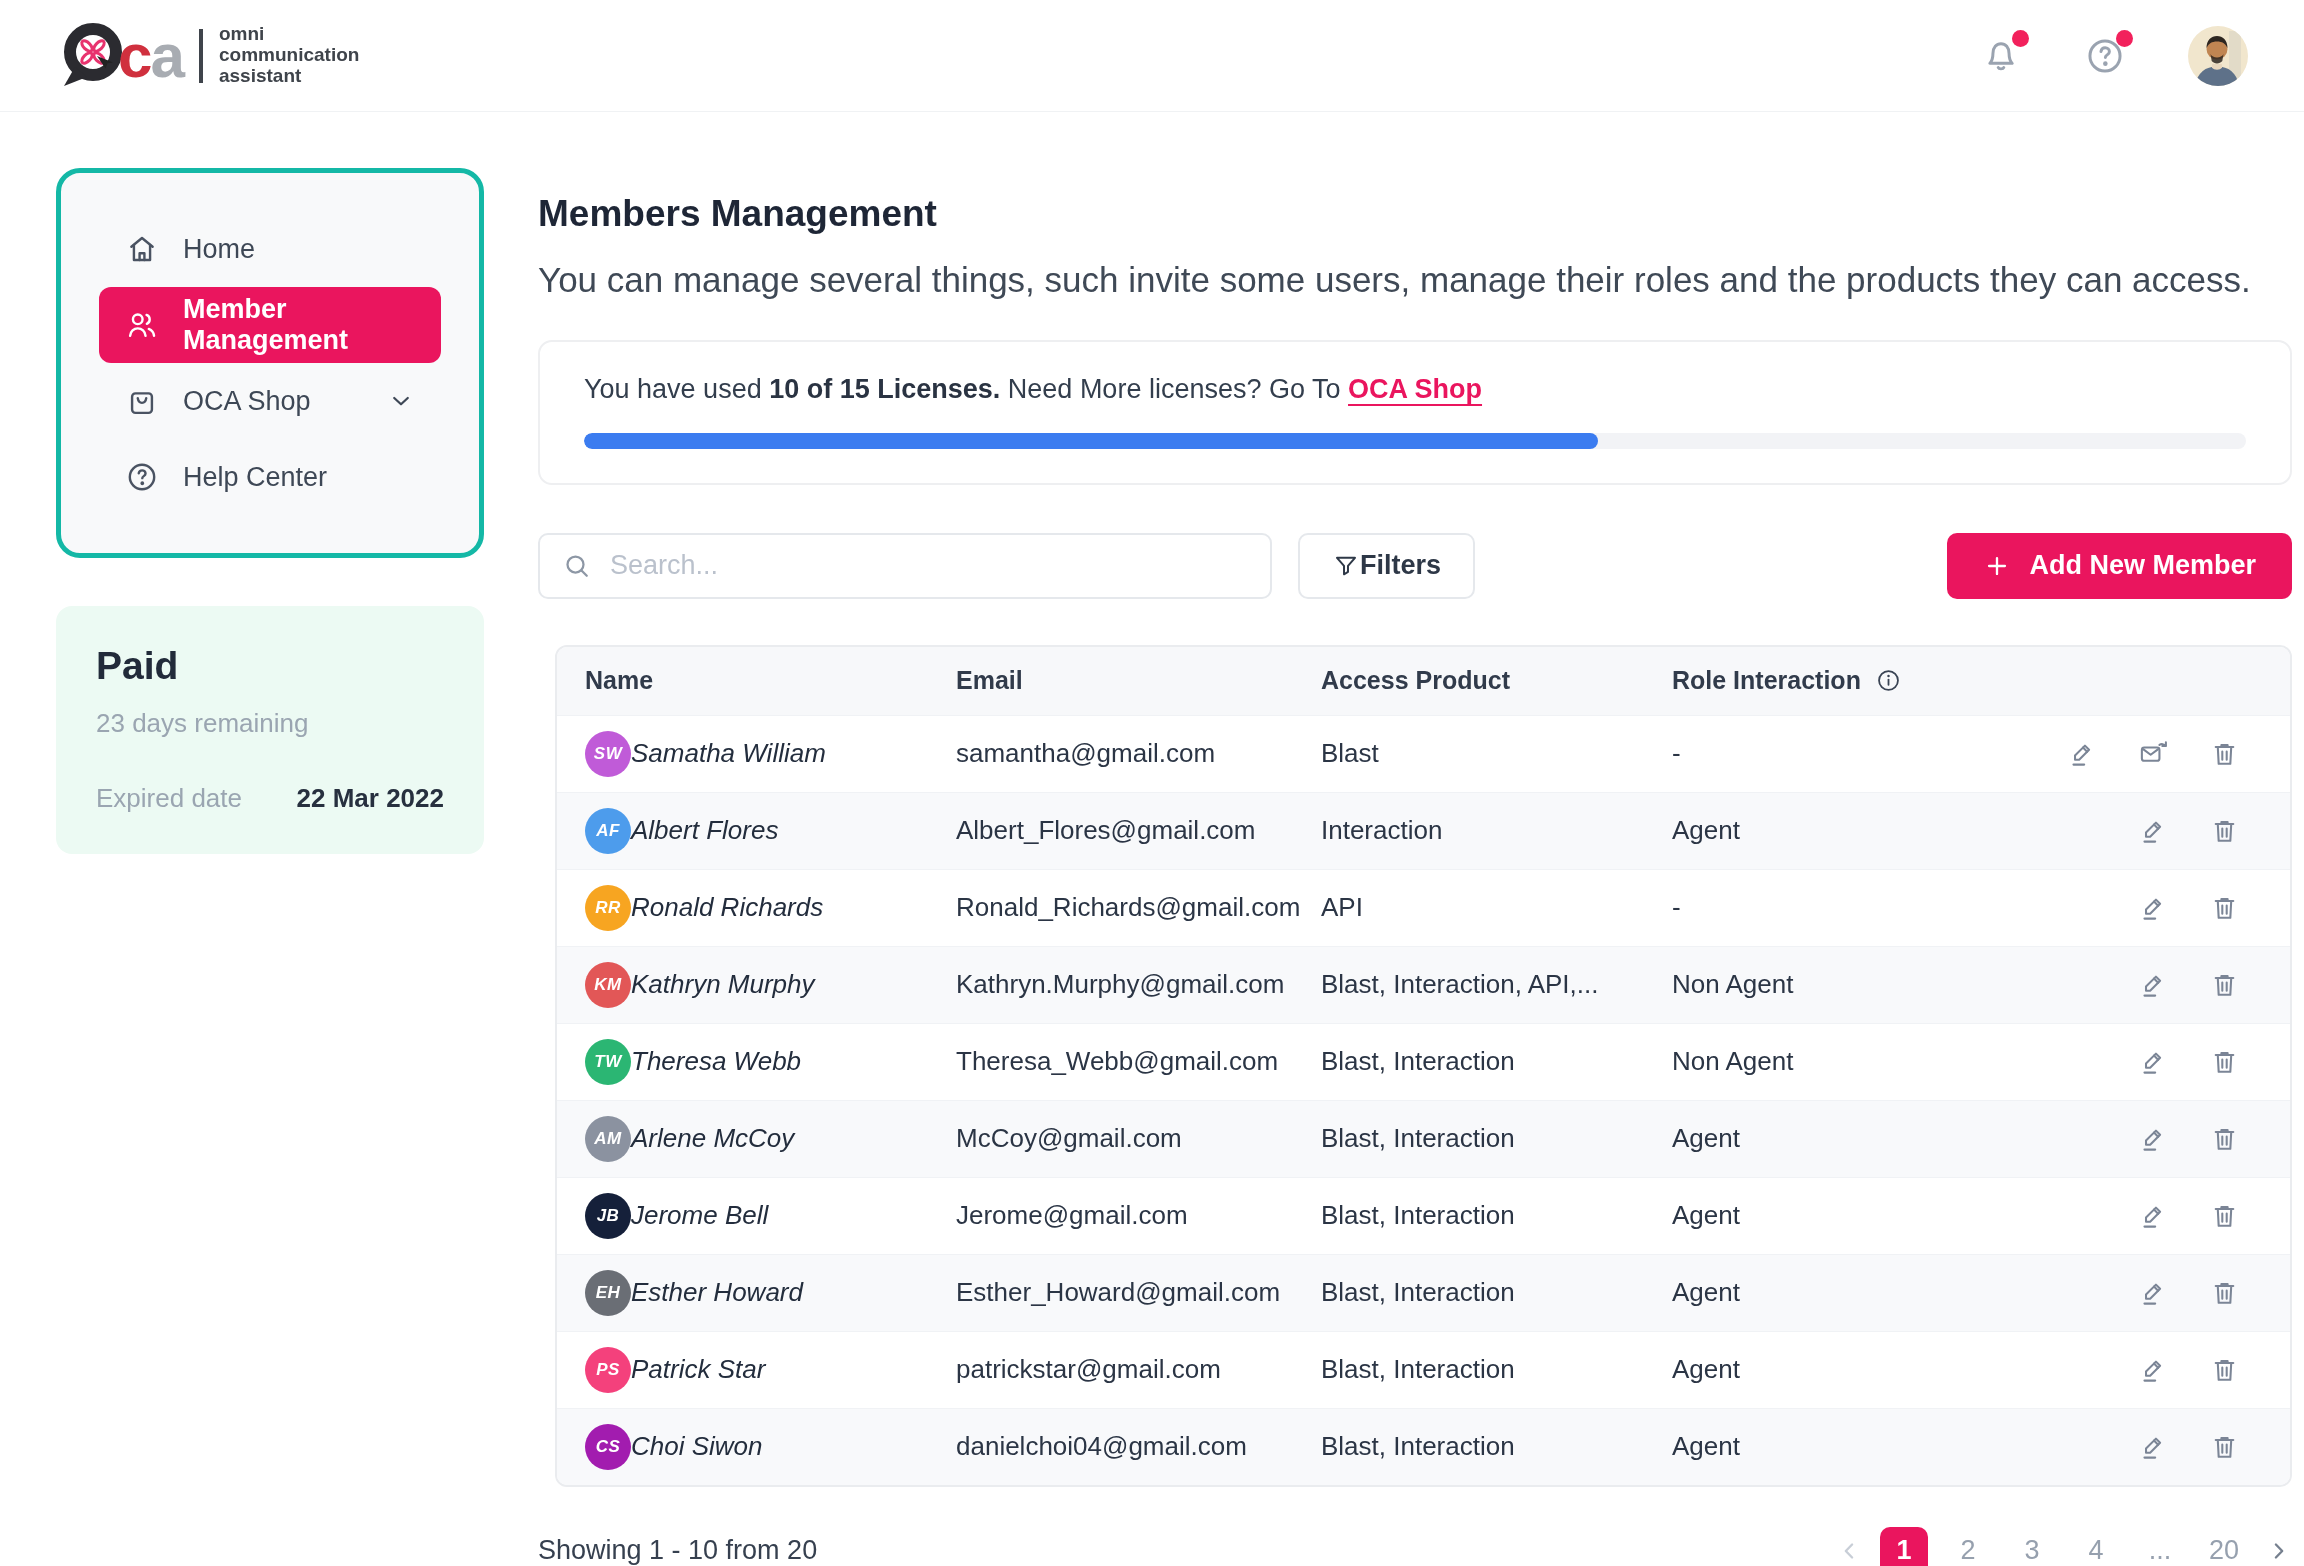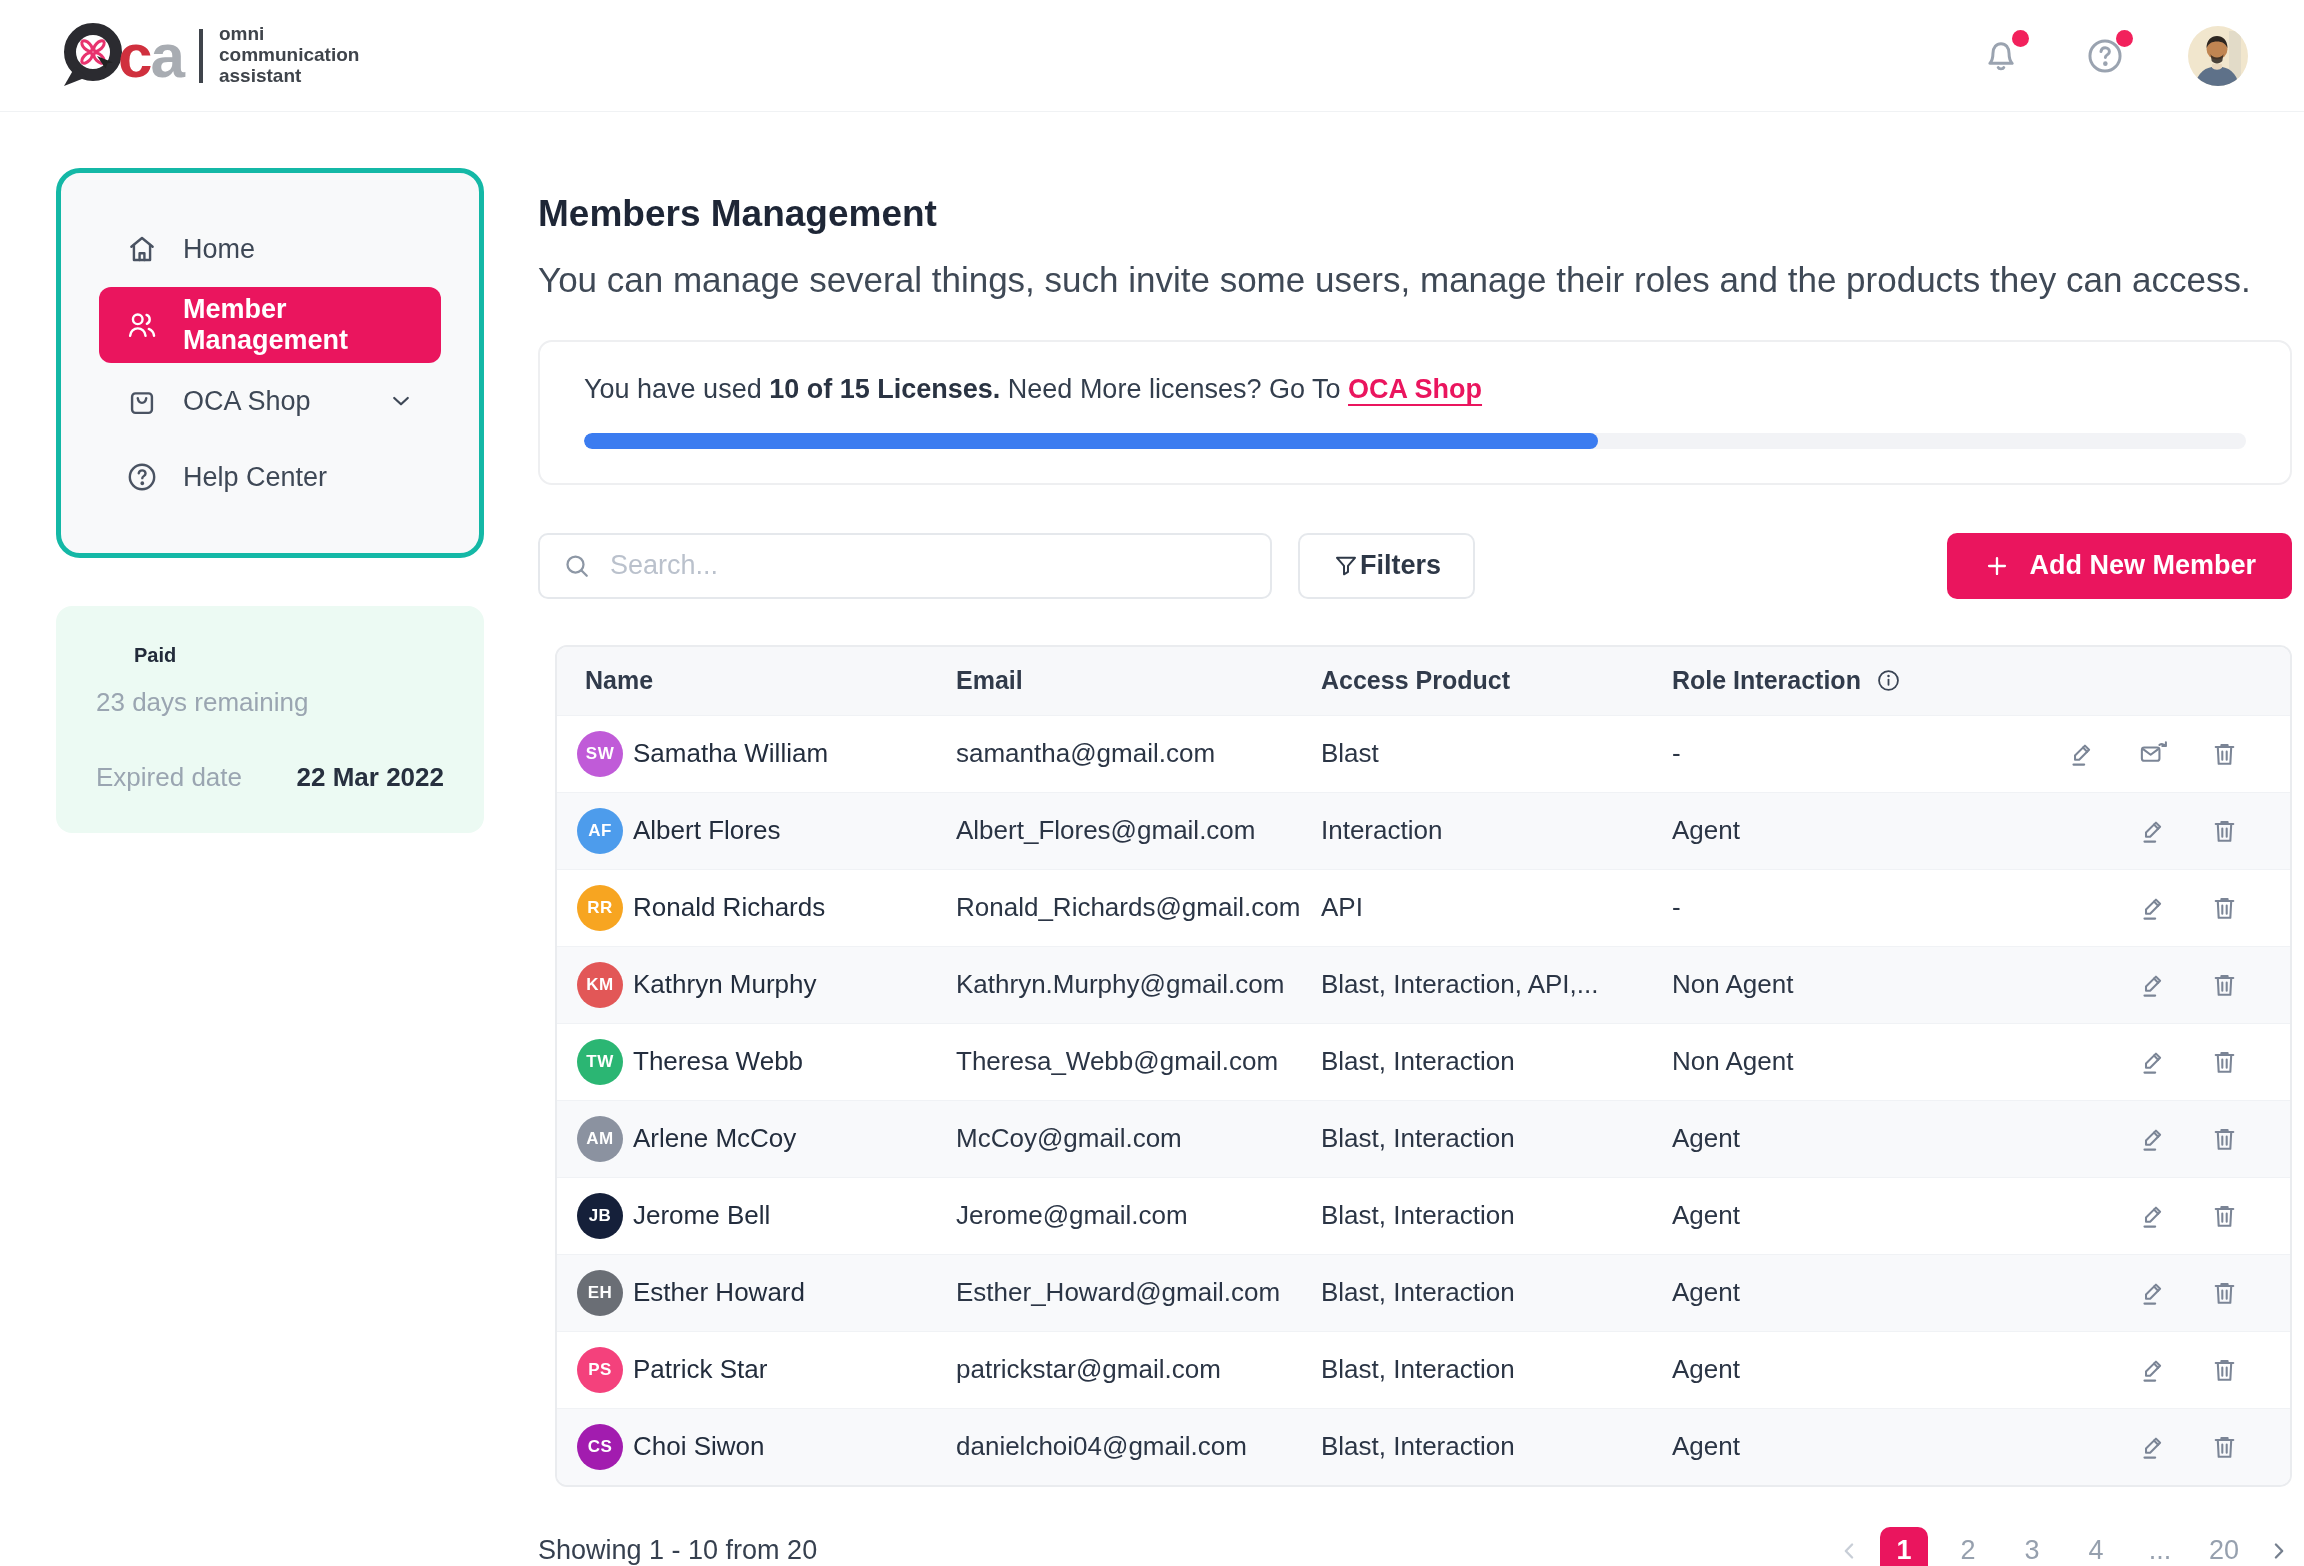--- a/index.html
+++ b/index.html
@@ -35,21 +35,21 @@
   
   .nav-card { background:#F8F9FA; border:5px solid #14b8a6; border-radius:24px; padding:38px 38px; }
   .nav-item { display:flex; align-items:center; gap:24px; height:76px; padding:0 26px; font-size:27px; color:#3E4856; border-radius:12px; cursor:pointer; }
   .nav-item svg { width:34px; height:34px; color:#4A5362; flex:none; }
   .nav-item.active { background:#EA155E; color:#fff; font-weight:600; }
   .nav-item.active svg { color:#fff; }
   .nav-chevron { margin-left:auto; }
   .nav-chevron svg { width:28px; height:28px; color:#3E4856; }
 
   .paid-card { margin-top:48px; background:#ECFAF3; border-radius:16px; padding:38px 40px 40px; }
-  .paid-title { font-size:20px; font-weight:700; color:#222B3A;margin-left:38px; }
+  .paid-title { font-size:39px; font-weight:700; color:#222B3A; }
   .paid-remaining { margin-top:20px; font-size:26px; color:#9AA5B1; }
   .paid-row { margin-top:44px; display:flex; justify-content:space-between; align-items:center; font-size:26px; }
   .paid-label { color:#9AA5B1; }
   .paid-value { color:#27303F; font-weight:700; }
 
   
   .page-title { font-size:37px; font-weight:700; color:#1E2636; }
   .page-subtitle { margin-top:16px; font-size:35px; color:#3F4956; }
 
   
@@ -71,21 +71,21 @@
   .add-btn { margin-left:auto; height:66px; padding:0 36px; background:#EA155E; border:0; border-radius:10px; color:#fff; font-size:27px; font-weight:600; display:flex; align-items:center; gap:18px; }
   .add-btn svg { width:28px; height:28px; }
 
   
   .table { margin-top:46px; border:2px solid #EAECEF; border-radius:12px; overflow:hidden;margin-left:17px; }
   .t-head, .t-row { display:grid; grid-template-columns:399px 365px 351px 350px 1fr; align-items:center; }
   .t-head { background:#F7F8FA; height:68px; font-size:25px; font-weight:600; color:#313B4B; }
   .t-head > div:first-child { padding-left:28px; }
   .t-row { height:77px; font-size:26px; color:#2B3545; border-top:1px solid #F0F2F5; background:#fff; }
   .t-body .t-row:nth-child(even) { background:#F8F9FB; }
-  .cell-name { display:flex; align-items:center; gap:10px; padding-left:20px; }
+  .cell-name { display:flex; align-items:center; gap:0; padding-left:28px;font-style:italic; }
   .avatar-badge { width:46px; height:46px; border-radius:50%; color:#fff; font-size:17px; font-weight:700; display:flex; align-items:center; justify-content:center; letter-spacing:.5px; flex:none; }
   .name-text { font-weight:500; color:#232D3D; }
   .role-head { display:flex; align-items:center; gap:14px; }
   .role-head svg { width:27px; height:27px; color:#3A4454; cursor:pointer; }
   .cell-actions { display:flex; justify-content:flex-end; align-items:center; gap:40px; padding-right:50px; }
   .icon-btn { background:none; border:0; padding:0; color:#7B8596; display:flex; }
   .icon-btn svg { width:31px; height:31px; }
 
   
   .pagination { margin-top:40px; display:flex; align-items:center; }

